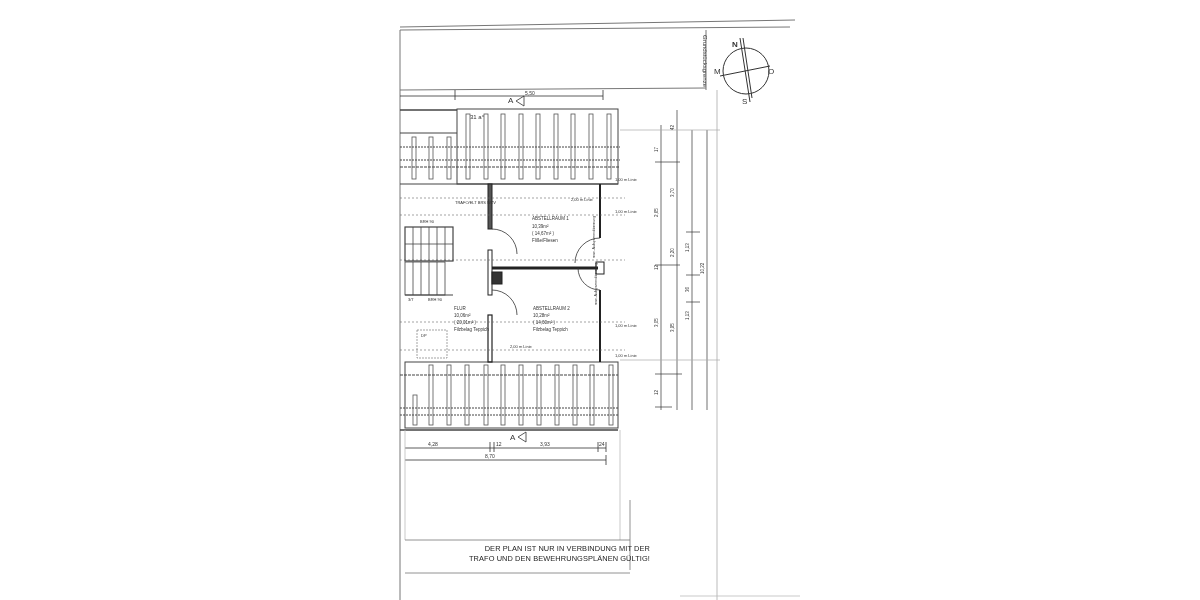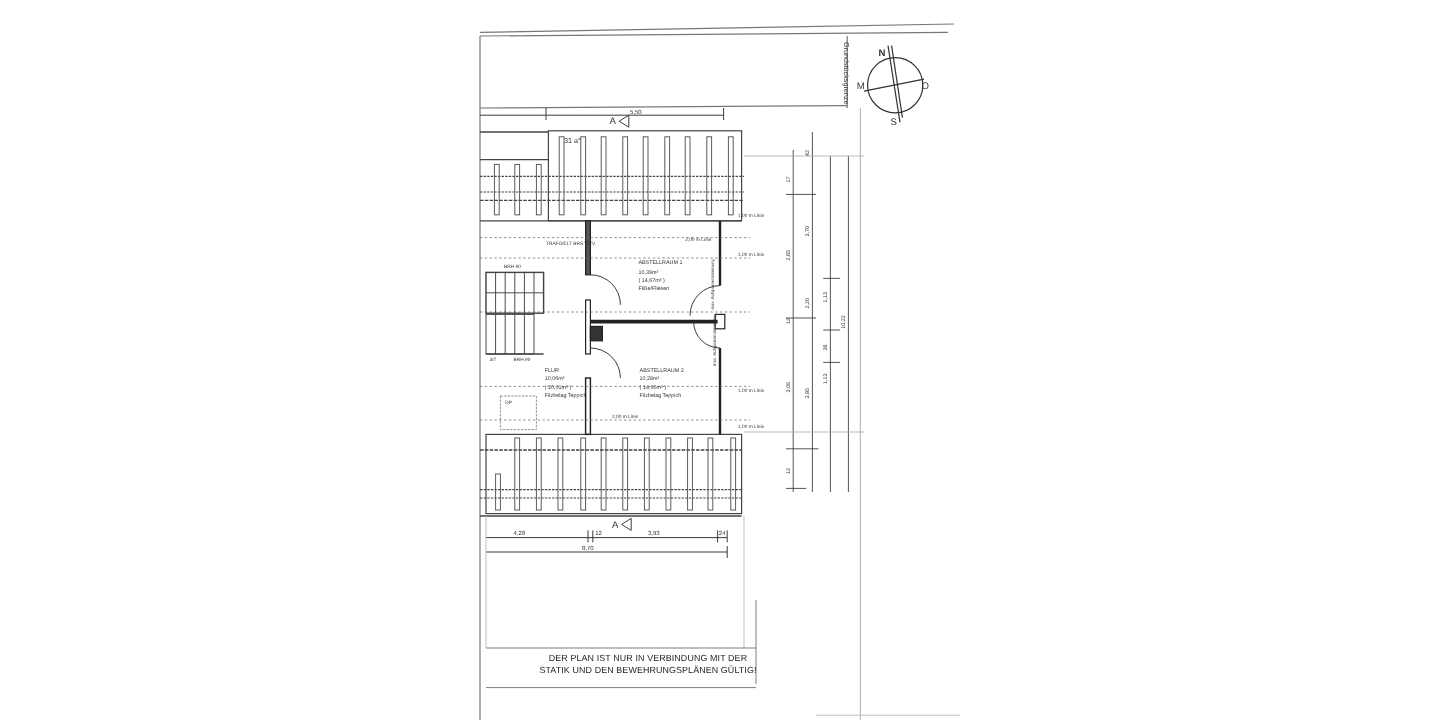--- a/index.html
+++ b/index.html
@@ -1,18 +1,18 @@
 <!DOCTYPE html>
 <html><head>
   <meta charset="utf-8">
   <style>
     html, body { margin:0; padding:0; background:#ffffff; }
     body { width:1200px; height:600px; position:relative; overflow:hidden; font-family:"Liberation Sans", sans-serif; }
     #plan { position:absolute; left:0; top:0; }
-    .notice { position:absolute; left:430px; top:544px; width:220px; font-size:7.4px; color:#222; line-height:10px; text-align:center; letter-spacing:0.1px; }
+    .notice { position:absolute; left:430px; top:544px; width:220px; font-size:7.4px; color:#222; line-height:10px; text-align:right; letter-spacing:0.1px; }
     .notice div { white-space:nowrap; }
     svg text { font-family:"Liberation Sans", sans-serif; fill:#333; }
   </style>
 </head>
 <body>
 
 <svg id="plan" width="1200" height="600" viewBox="0 0 1200 600">
 
   <g stroke="#777" stroke-width="1" fill="none">
     <line x1="400" y1="27" x2="795" y2="20"></line>
@@ -224,14 +224,14 @@
   <g stroke="#777" stroke-width="0.8" fill="none">
     <line x1="405" y1="540" x2="630" y2="540"></line>
     <line x1="630" y1="500" x2="630" y2="570"></line>
     <line x1="405" y1="573" x2="630" y2="573"></line>
     <line x1="680" y1="596" x2="800" y2="596" stroke="#bbb"></line>
   </g>
 </svg>
 
 <div class="notice">
   <div>DER PLAN IST NUR IN VERBINDUNG MIT DER</div>
-  <div>STATIK UND DEN BEWEHRUNGSPLÄNEN GÜLTIG!</div>
+  <div>TRAFO UND DEN BEWEHRUNGSPLÄNEN GÜLTIG!</div>
 </div>
 
 </body></html>

